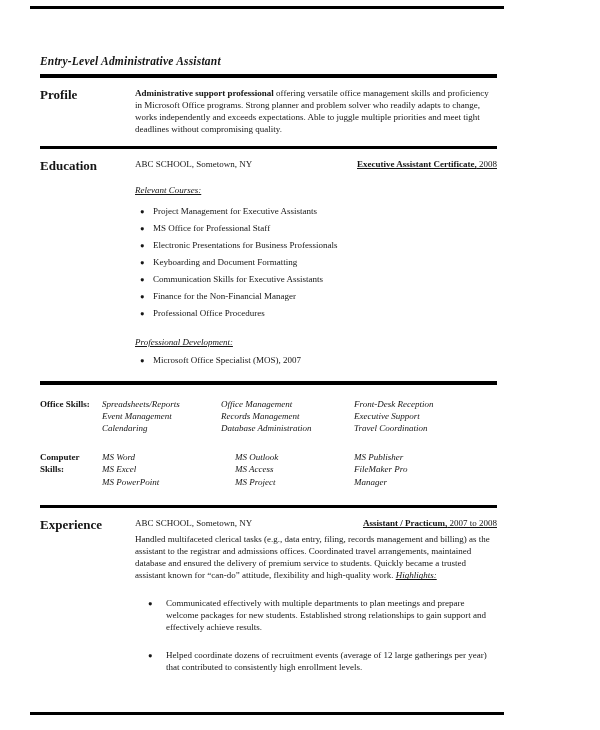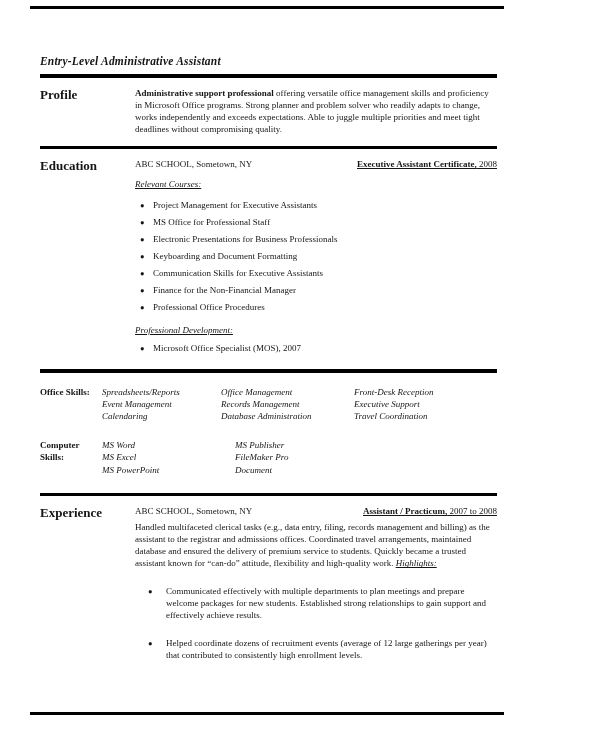--- a/index.html
+++ b/index.html
@@ -42,21 +42,21 @@
     flex: 1;
     font-size: 9px;
     line-height: 12.3px;
     padding-top: 9px;
   }
 
   .split-header { display: flex; justify-content: space-between; align-items: baseline; }
   .u { text-decoration: underline; text-align: center; }
   .it-u { font-style: italic; text-decoration: underline; }
 
-  .sub-heading { margin-top: 8px; }
+  .sub-heading { margin-top: 14px; }
 
   .bullets { margin-top: 6px; margin-bottom: 0; }
   .bullet-row { display: flex; align-items: baseline; line-height: 17px; }
   .edu-indent { margin-left: 5px; }
   .bullet-glyph { flex: 0 0 13px; font-size: 7.5px; line-height: inherit; }
 
   .dev-row { margin-top: 4px; }
 
   .skills-body { padding-top: 13px; }
   .skills-row { display: flex; margin-bottom: 17px; line-height: 12.2px; }
@@ -165,24 +165,29 @@
           </div>
         </div>
 
         <div class="skills-row">
           <div class="skills-label">Computer Skills:</div>
           <div class="skill-col c1">
             <div>MS Word</div>
             <div>MS Excel</div>
             <div>MS PowerPoint</div>
           </div>
+          <div class="skill-col c2">
+            <div>MS Outlook</div>
+            <div>MS Access</div>
+            <div>MS Project</div>
+          </div>
           <div class="skill-col c3">
             <div>MS Publisher</div>
             <div>FileMaker Pro</div>
-            <div>Document</div>
+            <div>Manager</div>
           </div>
         </div>
 
       </div>
     </div>
     <div class="rule"></div>
 
     <div class="section">
       <div class="sec-label">Experience</div>
       <div class="sec-body">

